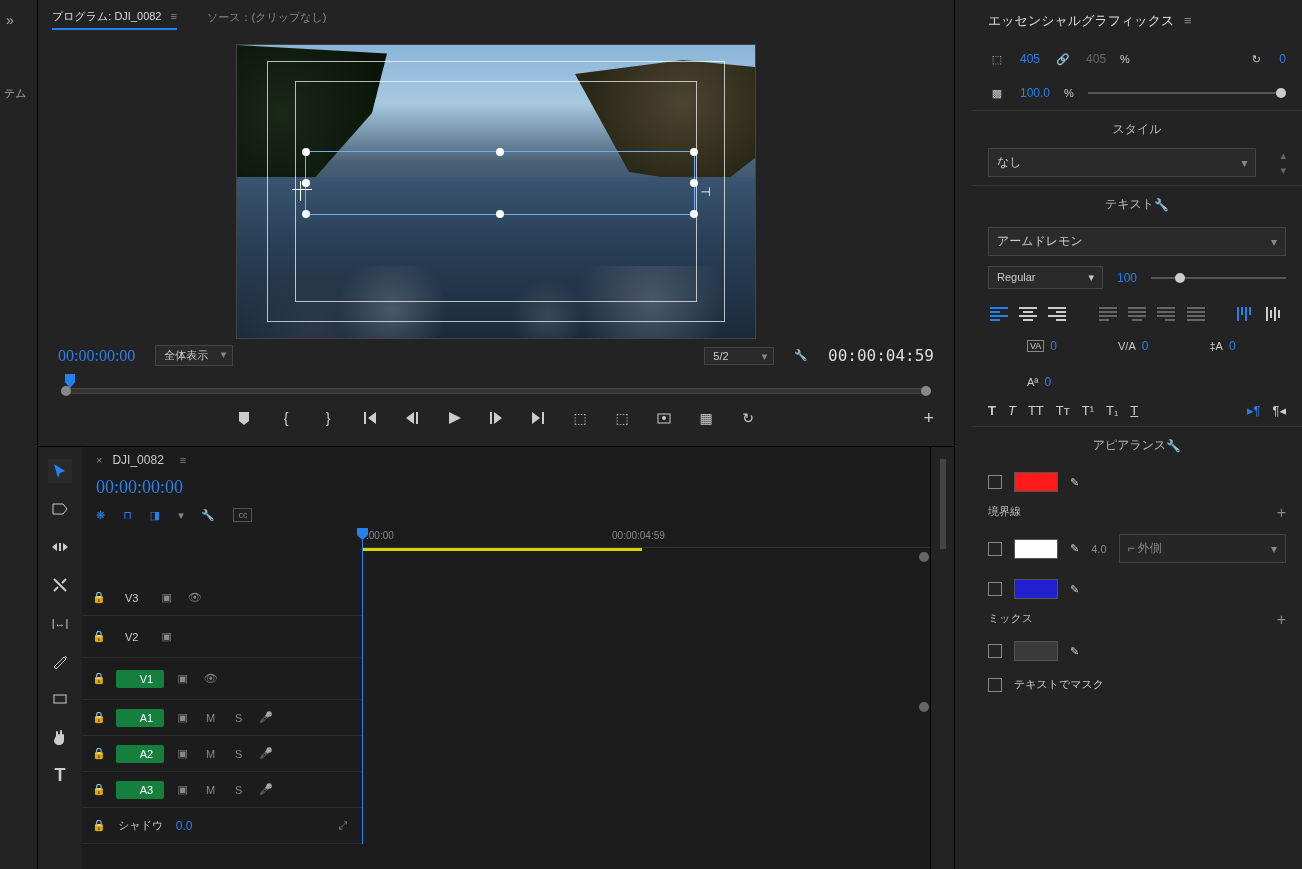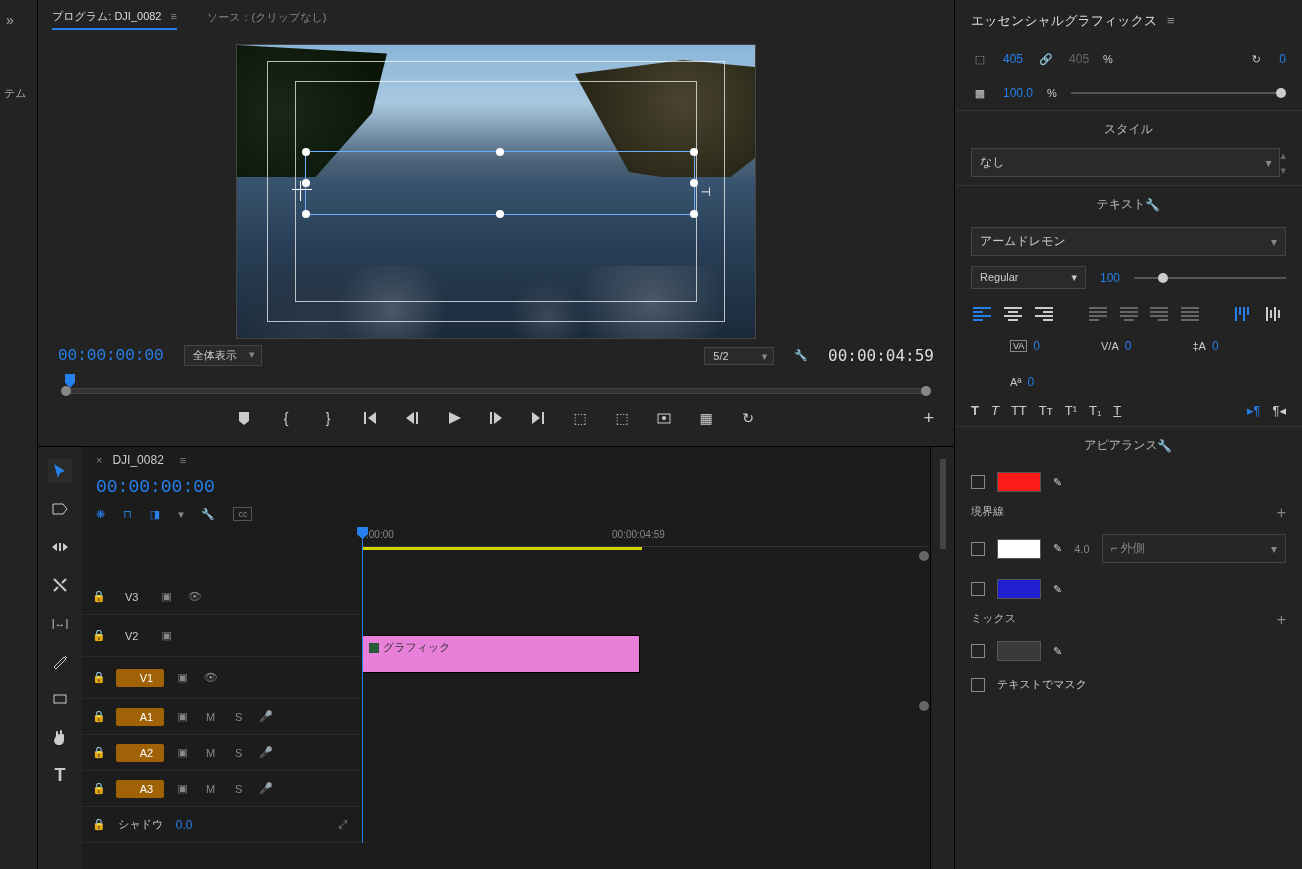--- a/index.html
+++ b/index.html
@@ -24,21 +24,21 @@
 .sel-box{position:absolute;top:106px;left:68px;width:390px;height:64px;border:1px solid #6bb0ff;}
 .handle{position:absolute;width:8px;height:8px;background:#fff;border-radius:50%;}
 .h-tl{top:-4px;left:-4px}.h-tm{top:-4px;left:50%;margin-left:-4px}.h-tr{top:-4px;right:-4px}
 .h-ml{top:50%;left:-4px;margin-top:-4px}.h-mr{top:50%;right:-4px;margin-top:-4px}
 .h-bl{bottom:-4px;left:-4px}.h-bm{bottom:-4px;left:50%;margin-left:-4px}.h-br{bottom:-4px;right:-4px}
 .cursor-mark{position:absolute;top:136px;left:55px;width:20px;height:20px;}
 .cursor-mark::before{content:'';position:absolute;left:8px;top:0;width:1px;height:20px;background:#fff;}
 .cursor-mark::after{content:'';position:absolute;left:0;top:8px;width:20px;height:1px;background:#fff;}
 .cross{position:absolute;color:#fff;font-size:12px;}
 .program-bottom{display:flex;align-items:center;padding:6px 20px;gap:20px;}
-.timecode-blue{color:#2680eb;font-size:16px;font-family:Liberation Mono, monospace;}
+.timecode-blue{color:#2680eb;font-size:16px;font-family:Liberation Serif, serif;}
 .timecode-white{color:#ddd;font-size:16px;font-family:monospace;}
 .zoom-sel{background:#2a2a2a;border:1px solid #444;color:#ccc;padding:2px 24px 2px 8px;font-size:11px;position:relative;}
 .zoom-sel::after{content:'▾';position:absolute;right:6px;color:#888;}
 .ruler-bar{position:relative;height:28px;margin:0 20px;}
 .ruler-line{position:absolute;top:16px;left:8px;right:8px;height:6px;background:#333;border:1px solid #444;}
 .ruler-end{position:absolute;width:10px;height:10px;background:#888;border-radius:50%;top:14px;}
 .ruler-end.l{left:3px;}.ruler-end.r{right:3px;}
 .playhead-d{position:absolute;left:7px;top:2px;width:10px;height:14px;background:#2680eb;clip-path:polygon(0 0,100% 0,100% 60%,50% 100%,0 60%);}
 .transport{display:flex;justify-content:center;align-items:center;gap:26px;padding:10px 20px;position:relative;}
 .t-icon{color:#ccc;font-size:14px;cursor:pointer;width:16px;height:16px;display:flex;align-items:center;justify-content:center;}
@@ -56,38 +56,38 @@
 .tl-time{padding:4px 14px;}
 .tl-controls{display:flex;align-items:center;gap:18px;padding:6px 14px;}
 .tl-ctrl{color:#2680eb;cursor:pointer;}
 .tl-ctrl.gray{color:#888;}
 .tracks-area{display:flex;}
 .track-headers{width:280px;}
 .track-row{display:flex;align-items:center;height:36px;border-bottom:1px solid #2a2a2a;padding:0 10px;gap:10px;}
 .track-row.tall{height:42px;}
 .lock{color:#888;font-size:11px;}
 .track-label{width:32px;color:#ccc;font-size:11px;text-align:center;}
-.track-label.active{background:#a16207;color:#fff;padding:3px 24px;border-radius:2px;text-align:center;}
+.track-label.active{background:#15803d;color:#fff;padding:3px 24px;border-radius:2px;text-align:center;}
 .track-icon{color:#888;width:18px;text-align:center;}
 .track-content{flex:1;position:relative;background:#1c1c1c;}
 .tl-ruler{height:20px;position:relative;border-bottom:1px solid #333;}
 .tl-ruler-txt{position:absolute;color:#888;font-size:10px;top:2px;}
 .tl-playhead{position:absolute;left:0;top:0;bottom:0;width:1px;background:#2680eb;z-index:5;}
 .tl-playhead::before{content:'';position:absolute;top:0;left:-5px;width:11px;height:12px;background:#2680eb;clip-path:polygon(0 0,100% 0,100% 60%,50% 100%,0 60%);}
 .work-area{position:absolute;top:20px;left:0;width:280px;height:3px;background:#d4d400;}
 .clip{position:absolute;height:38px;border:1px solid #000;padding:4px 6px;font-size:11px;}
 .clip-gfx{background:#e87fd8;top:108px;left:0;width:278px;color:#333;}
 .clip-gfx::before{content:'';display:inline-block;width:10px;height:10px;background:#2a5a3a;margin-right:4px;vertical-align:middle;}
 .clip-vid{background:#b8a0e0;top:148px;left:0;width:278px;color:#333;}
 .clip-vid::before{content:'';display:inline-block;width:10px;height:10px;background:#4a6a5a;margin-right:4px;vertical-align:middle;}
 .scroll-v{position:absolute;right:0;top:20px;bottom:0;width:12px;}
 .scroll-dot{width:10px;height:10px;background:#666;border-radius:50%;margin:4px auto;}
 .tl-right-edge{width:24px;background:#232323;border-left:1px solid #000;}
 .tl-right-edge .vbar{width:6px;height:90px;background:#444;margin:12px auto;}
-.egp{width:348px;background:#232323;border-left:1px solid #000;overflow-y:auto;}
+.egp{width:348px;background:#232323;border-left:1px solid #000;overflow-y:auto;padding-left:17px;}
 .egp-header{padding:12px 16px;color:#ddd;font-size:13px;}
 .egp-row{display:flex;align-items:center;padding:8px 16px;gap:14px;}
 .egp-icon{width:18px;height:18px;display:inline-flex;align-items:center;justify-content:center;color:#ccc;}
 .egp-val{color:#2680eb;font-size:12px;}
 .egp-val.dim{color:#666;}
 .egp-slider{flex:1;height:2px;background:#555;position:relative;}
 .egp-slider::after{content:'';position:absolute;right:0;top:-4px;width:10px;height:10px;background:#ccc;border-radius:50%;}
 .egp-slider.mid::after{left:24px;right:auto;}
 .section-head{padding:10px 16px;color:#bbb;font-size:12px;border-top:1px solid #333;display:flex;justify-content:center;align-items:center;}
 .wrench{color:#888;}
@@ -322,21 +322,20 @@
               </div>
      </div>
 
      <div class="track-content">
       <div class="tl-ruler">
        <span class="tl-ruler-txt" style="left:4px">:00:00</span>
        <span class="tl-ruler-txt" style="left:250px">00:00:04:59</span>
       </div>
       <div class="work-area"></div>
       <div class="tl-playhead"></div>
-      <div class="clip clip-gfx"><span>グラフィック</span></div>
       <div class="scroll-v">
        <div class="scroll-dot"></div>
        <div class="scroll-dot" style="margin-top:140px"></div>
       </div>
      </div>
     </div>
    </div>
    <div class="tl-right-edge">
           <div class="vbar"></div>
         </div>
@@ -359,21 +358,21 @@
   <div class="egp-row">
    <span class="egp-icon">▩</span>
    <span class="egp-val">100.0</span>
    <span>%</span>
    <div class="egp-slider"></div>
   </div>
 
   <div class="section-head">
         <span>スタイル</span>
       </div>
-  <div style="display:flex;align-items:center;gap:0;padding:0 16px 8px">
+  <div style="display:flex;align-items:center;gap:24px;padding:0 16px 8px">
    <div class="select-box" style="flex:1;margin:0">
           <span>なし</span>
           <span class="chev">▾</span>
         </div>
    <div class="arrow-ud">
           <span>▴</span>
           <span>▾</span>
         </div>
   </div>
 

